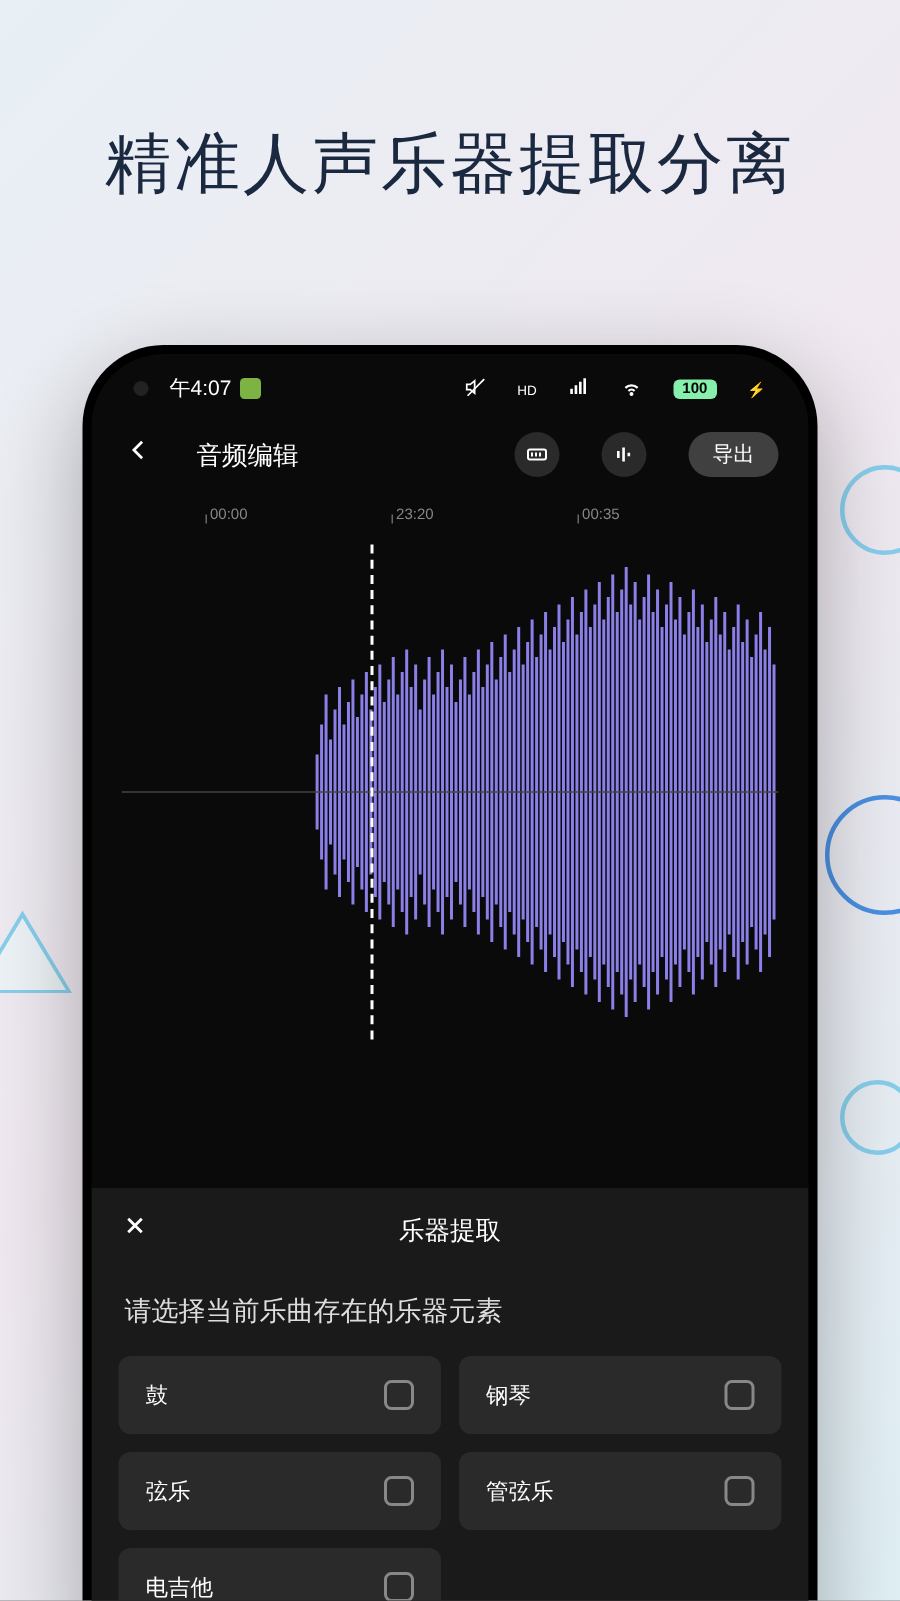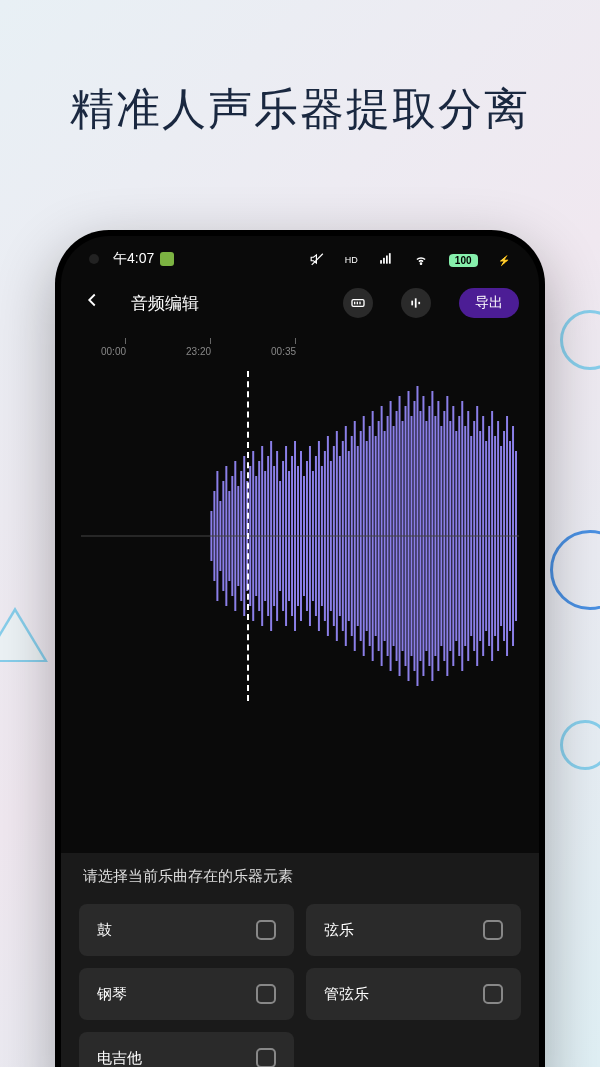--- a/index.html
+++ b/index.html
@@ -74,34 +74,34 @@
 .back-arrow { color: #fff; font-size: 22px; }
 .header-title { color: #fff; font-size: 17px; flex: 1; }
 .header-icon-btn {
   width: 30px; height: 30px;
   background: #2a2a2a;
   border-radius: 50%;
   display: flex; align-items: center; justify-content: center;
   color: #fff; font-size: 12px;
 }
 .export-btn {
-  background: #4c1d95;
+  background: #404040;
   color: #fff;
   padding: 6px 16px;
   border-radius: 16px;
   font-size: 14px;
 }
 
 .timeline {
   display: flex;
   padding: 8px 40px 4px;
   gap: 60px;
   justify-content: flex-start;
 }
-.tick { display: flex; flex-direction: column; align-items: flex-end; gap: 2px; }
+.tick { display: flex; flex-direction: row; align-items: flex-end; gap: 2px; margin-left: 36px; }
 .tick-mark { width: 1px; height: 6px; background: #666; }
 .tick-label { color: #888; font-size: 10px; }
 
 .waveform-area {
   height: 330px;
   position: relative;
   margin: 10px 20px;
 }
 .waveform-svg { width: 100%; height: 100%; }
 .playhead {
@@ -121,21 +121,21 @@
 }
 .sheet-header {
   display: flex;
   align-items: center;
   padding: 16px 20px;
 }
 .sheet-close { color: #fff; font-size: 20px; width: 30px; }
 .sheet-title { flex: 1; text-align: center; color: #fff; font-size: 17px; margin-right: 30px; }
 .sheet-subtitle {
   color: #ddd;
-  font-size: 15px;
+  font-size: 18px;
   padding: 14px 22px 18px;
 }
 .options-grid {
   display: grid;
   grid-template-columns: 1fr 1fr;
   gap: 12px;
   padding: 0 18px;
 }
 .option-item {
   background: #2a2a2a;
@@ -349,32 +349,41 @@
             <rect x="430" y="70" width="2" height="190"></rect>
             <rect x="433" y="55" width="2" height="220"></rect>
             <rect x="436" y="80" width="2" height="170"></rect>
         </g>
         <line x1="0" y1="165" x2="440" y2="165" stroke="#444" stroke-width="1"></line>
       </svg>
       <div class="playhead"></div>
     </div>
 
     <div class="sheet">
+      <div class="sheet-header">
+        <span class="sheet-close">
+          <svg width="18" height="18" viewBox="0 0 24 24" fill="none" stroke="#fff" stroke-width="2.5">
+              <line x1="18" y1="6" x2="6" y2="18"></line>
+              <line x1="6" y1="6" x2="18" y2="18"></line>
+            </svg>
+        </span>
+        <span class="sheet-title">乐器提取</span>
+      </div>
       <div class="sheet-subtitle">请选择当前乐曲存在的乐器元素</div>
       <div class="options-grid">
         <div class="option-item">
           <span>鼓</span>
           <span class="checkbox"></span>
         </div>
         <div class="option-item">
+          <span>钢琴</span>
+          <span class="checkbox"></span>
+        </div>
+        <div class="option-item">
           <span>弦乐</span>
-          <span class="checkbox"></span>
-        </div>
-        <div class="option-item">
-          <span>钢琴</span>
           <span class="checkbox"></span>
         </div>
         <div class="option-item">
           <span>管弦乐</span>
           <span class="checkbox"></span>
         </div>
         <div class="option-item">
           <span>电吉他</span>
           <span class="checkbox"></span>
         </div>

